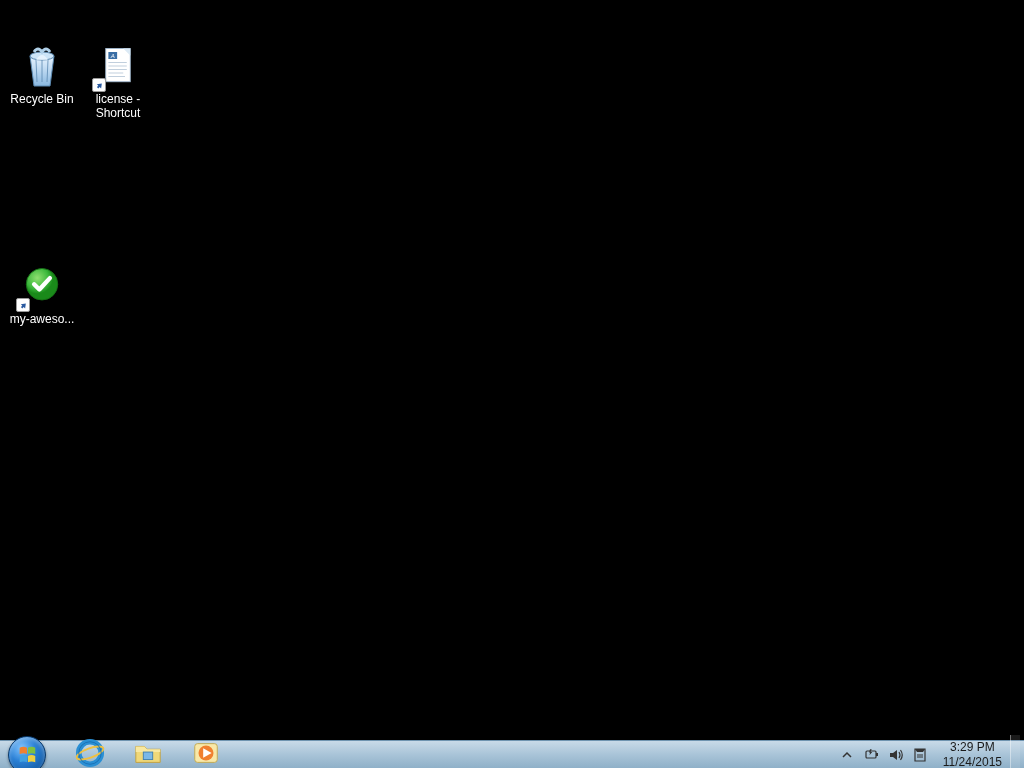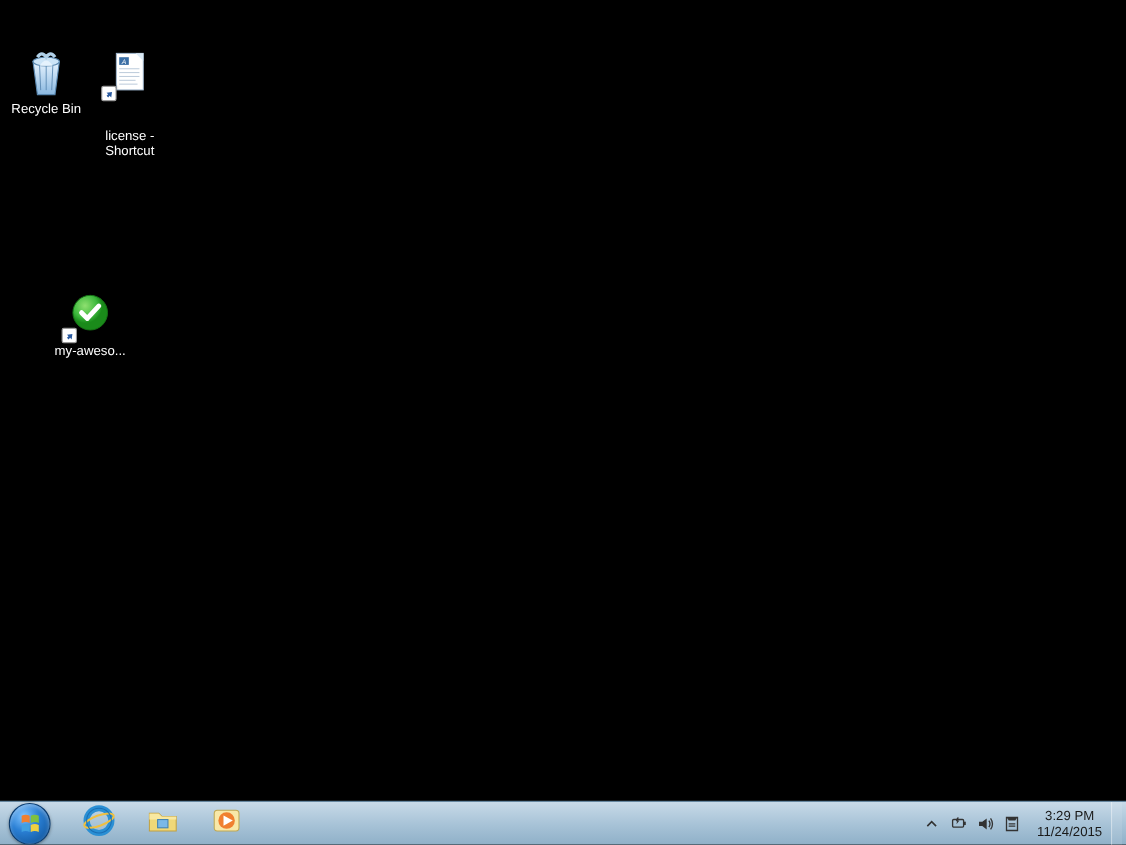--- a/index.html
+++ b/index.html
@@ -41,21 +41,21 @@
     border-radius: 2px;
     display: flex; align-items: center; justify-content: center;
     box-shadow: 0 0 2px rgba(0,0,0,.3);
   }
   .shortcut-overlay svg { width: 10px; height: 10px; }
 
   
   .taskbar {
     position: absolute;
     left: 0; right: 0; bottom: 0;
-    height: 40px;
+    height: 28px;
     background: linear-gradient(to bottom, #c8dae8 0%, #a9c4d8 50%, #8fb0c8 100%);
     border-top: 1px solid #6f94b0;
     display: flex;
     align-items: center;
   }
   .start-button {
     width: 54px; height: 40px;
     display: flex; align-items: center; justify-content: center;
     cursor: pointer;
   }
@@ -129,21 +129,21 @@
         <path d="M16 10 Q20 4 24 10 Q28 4 32 10" fill="none" stroke="#b0d0e8" stroke-width="3"></path>
         <path d="M18 18 Q24 8 30 18" fill="#f0f8ff" opacity=".7"></path>
         <line x1="18" y1="18" x2="19" y2="40" stroke="#5a88b0" stroke-width=".8"></line>
         <line x1="24" y1="18" x2="24" y2="40" stroke="#5a88b0" stroke-width=".8"></line>
         <line x1="30" y1="18" x2="29" y2="40" stroke="#5a88b0" stroke-width=".8"></line>
       </svg>
     </div>
     <div class="label">Recycle Bin</div>
   </div>
 
-  <div class="desktop-icon" style="left:80px; top:40px;gap:24px;">
+  <div class="desktop-icon" style="left:80px; top:40px;">
     <div class="icon-img">
       <svg viewBox="0 0 48 48" width="42" height="42">
         <rect x="10" y="4" width="28" height="38" fill="#fff" stroke="#a0b8d0"></rect>
         <path d="M30 4 L38 4 L38 12" fill="#dceaf5"></path>
         <rect x="13" y="8" width="10" height="8" fill="#3a6ea5"></rect>
         <text x="18" y="15" font-size="7" fill="#fff" text-anchor="middle" font-style="italic">A</text>
         <line x1="13" y1="20" x2="34" y2="20" stroke="#b8c8d8"></line>
         <line x1="13" y1="24" x2="34" y2="24" stroke="#b8c8d8"></line>
         <line x1="13" y1="28" x2="34" y2="28" stroke="#b8c8d8"></line>
         <line x1="13" y1="32" x2="30" y2="32" stroke="#b8c8d8"></line>
@@ -151,21 +151,21 @@
       </svg>
       <div class="shortcut-overlay">
         <svg viewBox="0 0 10 10">
             <path d="M2 8 L2 5 L4 5 L4 3 L8 6 L4 9 L4 7 L2 7 Z" transform="rotate(-45 5 5)" fill="#2a5aa0"></path>
           </svg>
       </div>
     </div>
     <div class="label">license - Shortcut</div>
   </div>
 
-  <div class="desktop-icon" style="left:4px; top:260px;margin-left:40px;">
+  <div class="desktop-icon" style="left:4px; top:260px;">
     <div class="icon-img">
       <svg viewBox="0 0 48 48" width="42" height="42">
         <defs>
           <radialGradient id="greenG" cx="35%" cy="30%">
             <stop offset="0" stop-color="#8fe070"></stop>
               <stop offset="70%" stop-color="#3cb83c"></stop>
               <stop offset="100%" stop-color="#1a8a1a"></stop>
           </radialGradient>
         </defs>
         <circle cx="24" cy="22" r="18" fill="url(#greenG)" stroke="#157015"></circle>

